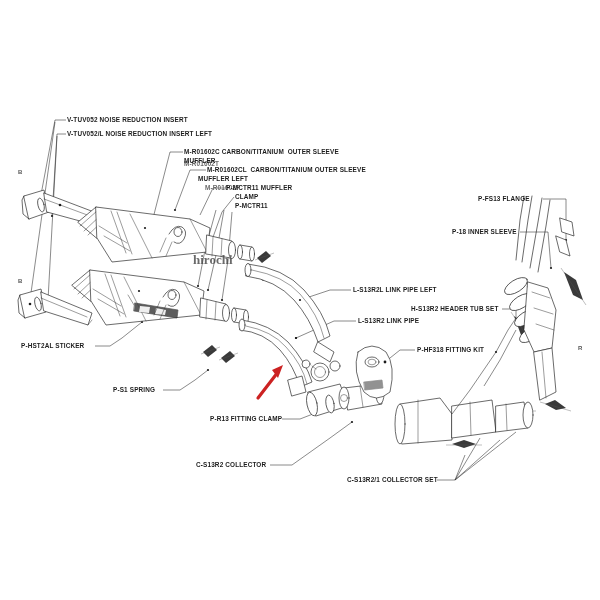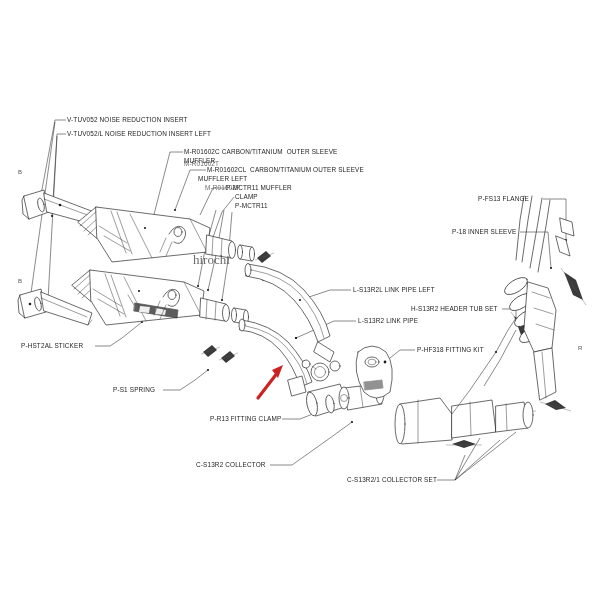--- a/index.html
+++ b/index.html
@@ -13,20 +13,21 @@
     height: 600px;
     font-family: "Liberation Sans", sans-serif;
     overflow: hidden;
     position: relative;
   }
   #diagram-root {
     position: relative;
     width: 600px;
     height: 600px;
     background: #fdba74;
+    font-weight: bold;
   }
   svg#diagram-svg {
     position: absolute;
     left: 0;
     top: 0;
     width: 600px;
     height: 600px;
     display: block;
   }
   .lbl {

